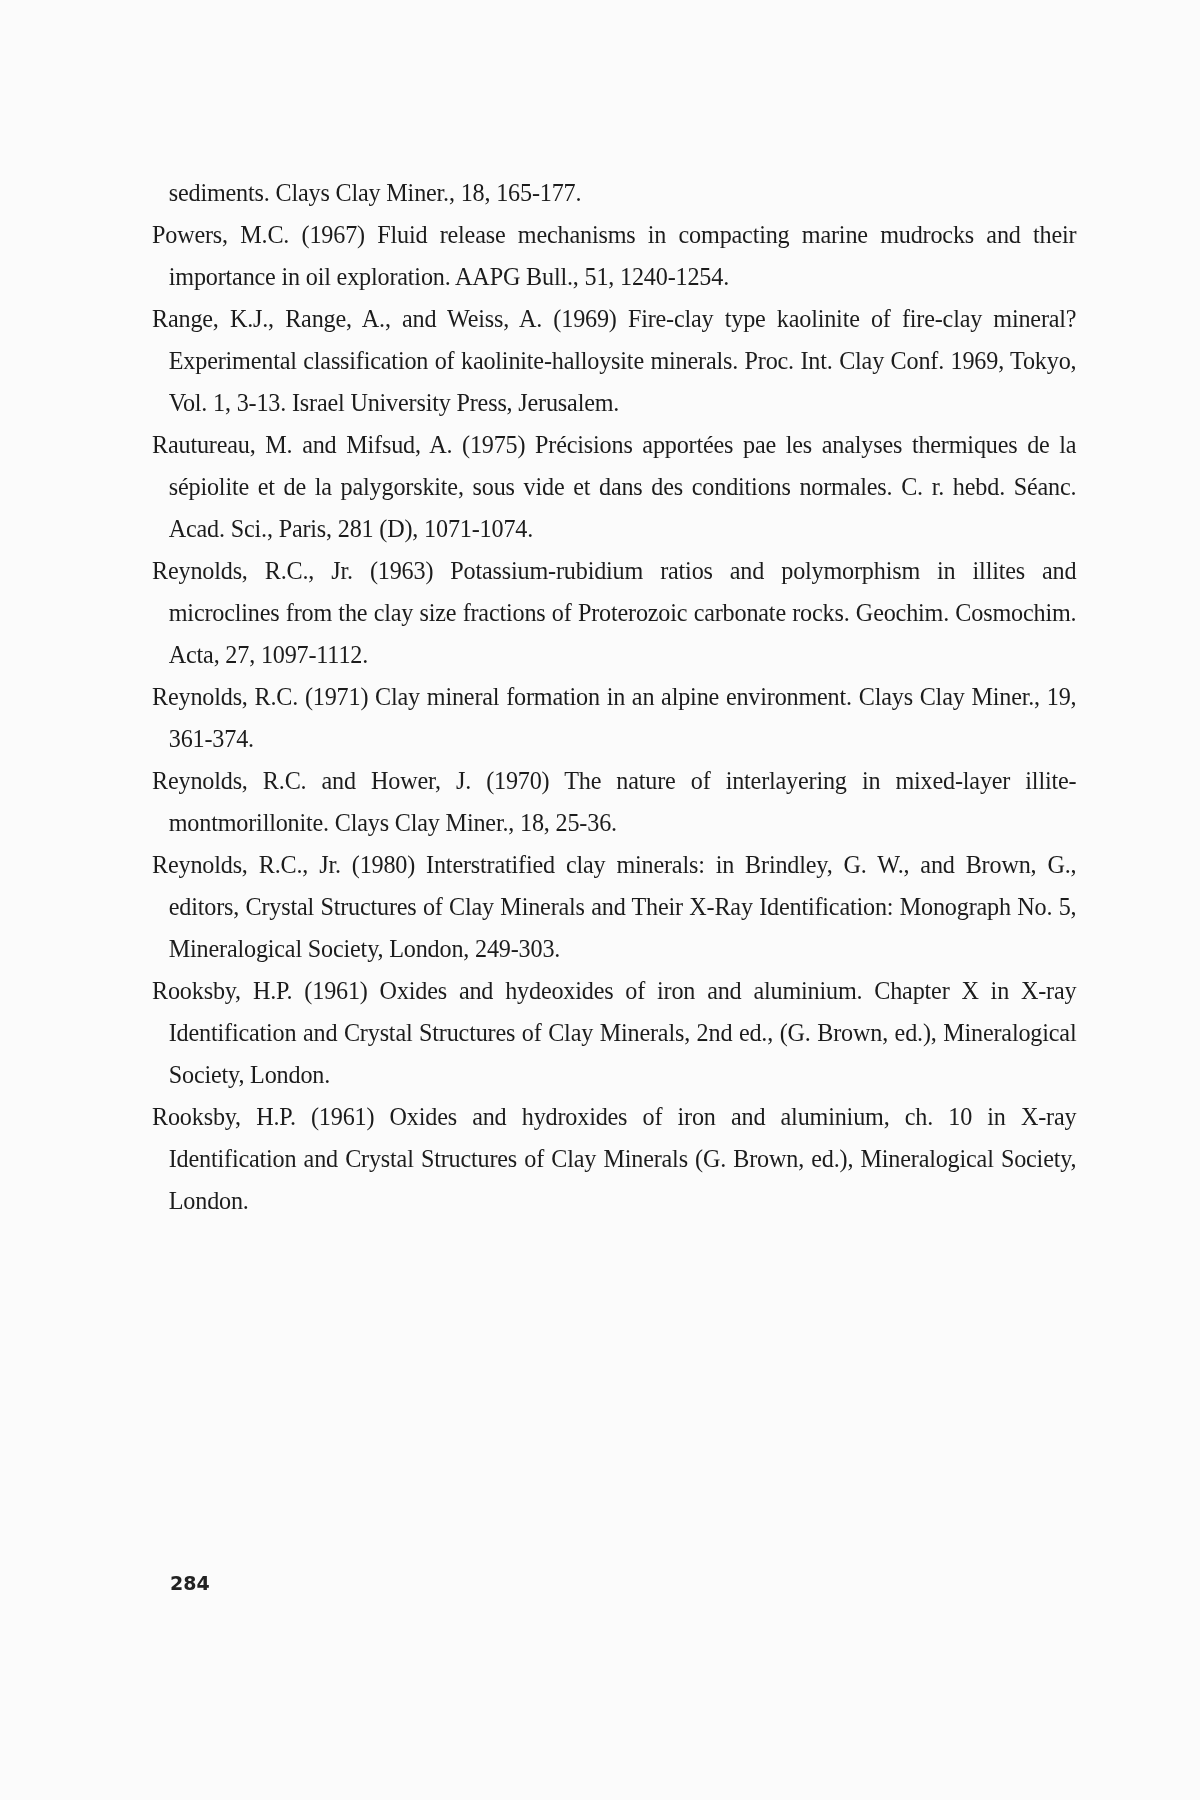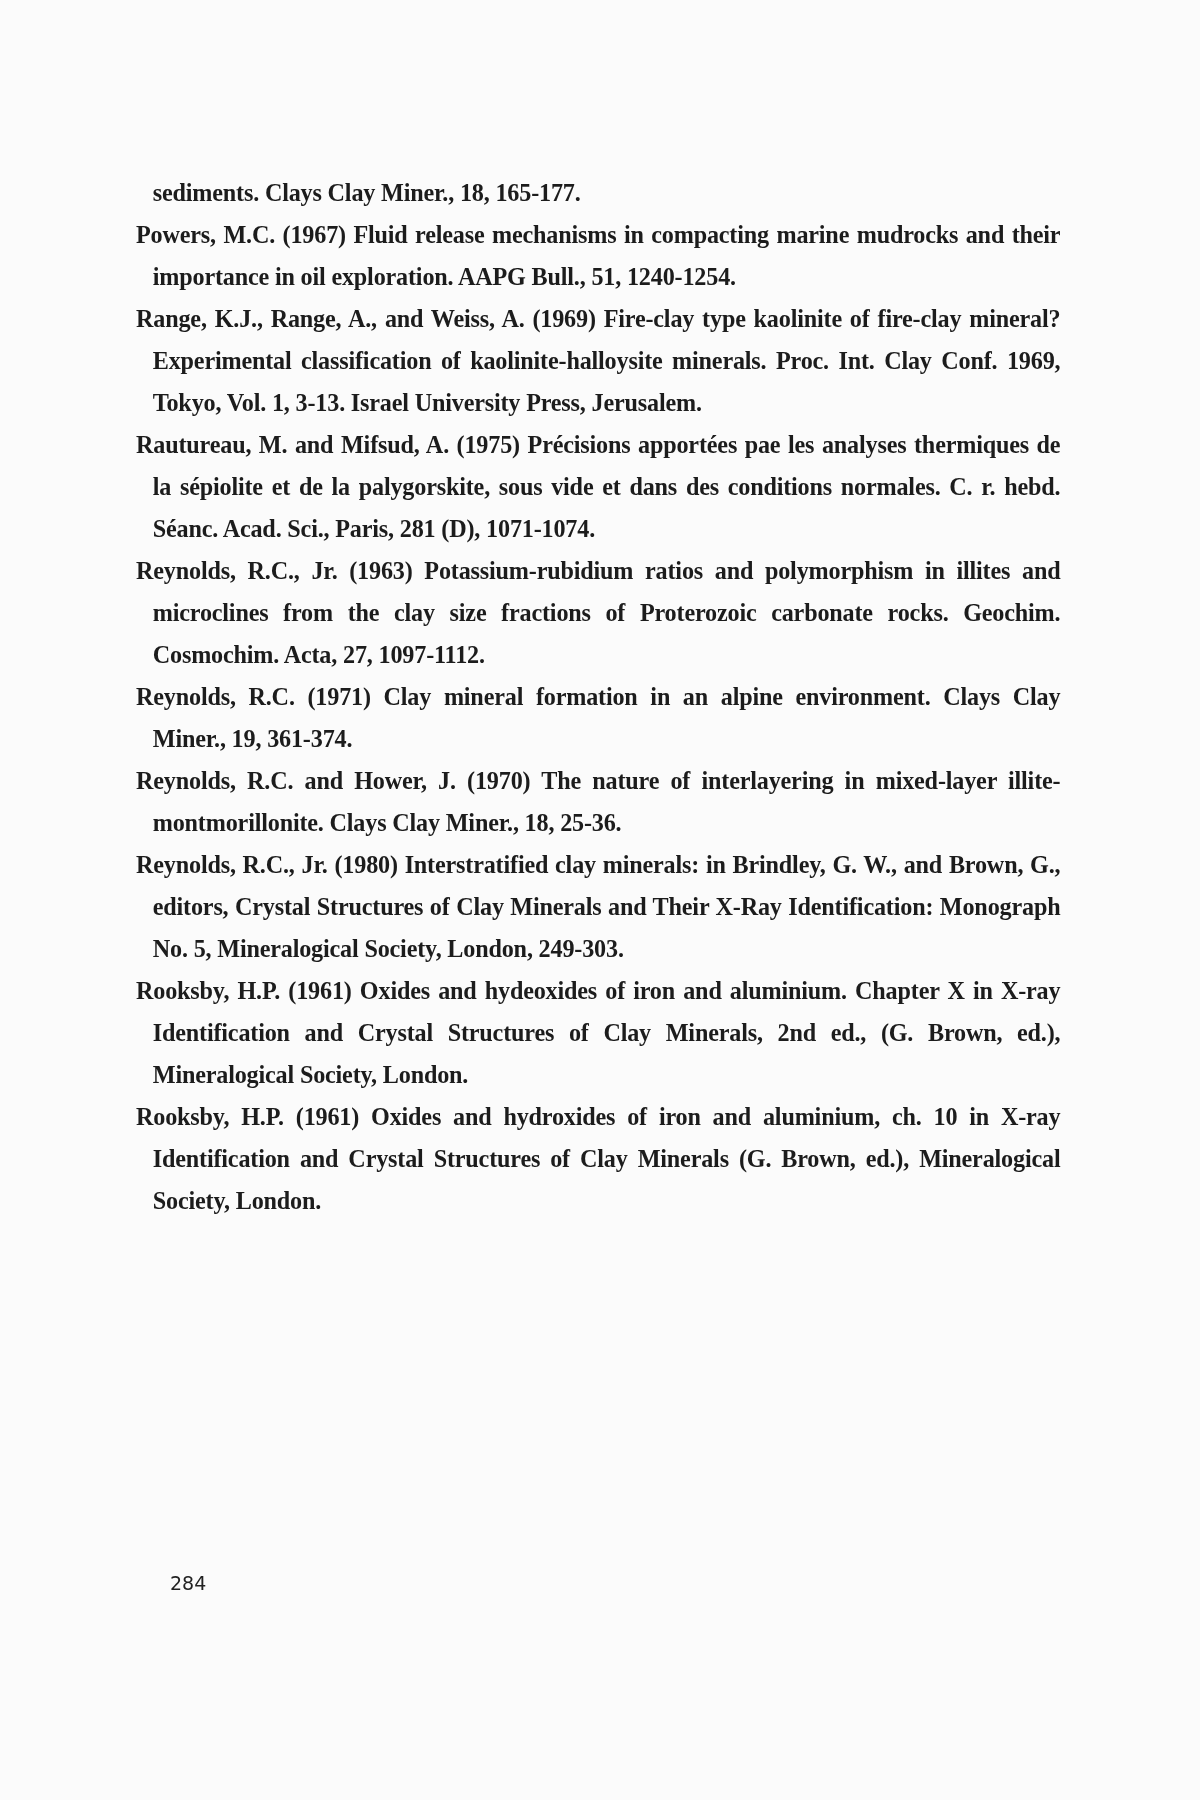--- a/index.html
+++ b/index.html
@@ -6,44 +6,43 @@
     body {
       width: 1200px; height: 1800px;
       background: #fbfbfb;
       position: relative;
       overflow: hidden;
       font-family: "Liberation Serif", "DejaVu Serif", serif;
       color: #1c1c1c;
     }
     .page {
       position: absolute;
-      left: 136px;
+      left: 152px;
       top: 172px;
       width: 908px;
-      font-weight: bold;
     }
     .ref {
       font-size: 26px;
       line-height: 42px;
       margin: 0;
       padding-left: 18px;
       text-indent: -18px;
       text-align: justify;
       letter-spacing: -0.2px;
       transform: scaleX(0.93);
       transform-origin: left top;
       width: 976px;
     }
     .ref.cont { padding-left: 18px; text-indent: 0; }
     .page-number {
       position: absolute;
       left: 170px;
       top: 1572px;
       font-family: "DejaVu Sans", sans-serif;
-      font-weight: normal;
+      font-weight: bold;
       font-size: 19px;
       color: #222;
     }
   </style>
 </head>
 <body>
 
 <div class="page">
   <p class="ref cont">sediments. Clays Clay Miner., 18, 165-177.</p>
   <p class="ref">Powers, M.C. (1967) Fluid release mechanisms in compacting marine mudrocks and their importance in oil exploration. AAPG Bull., 51, 1240-1254.</p>

